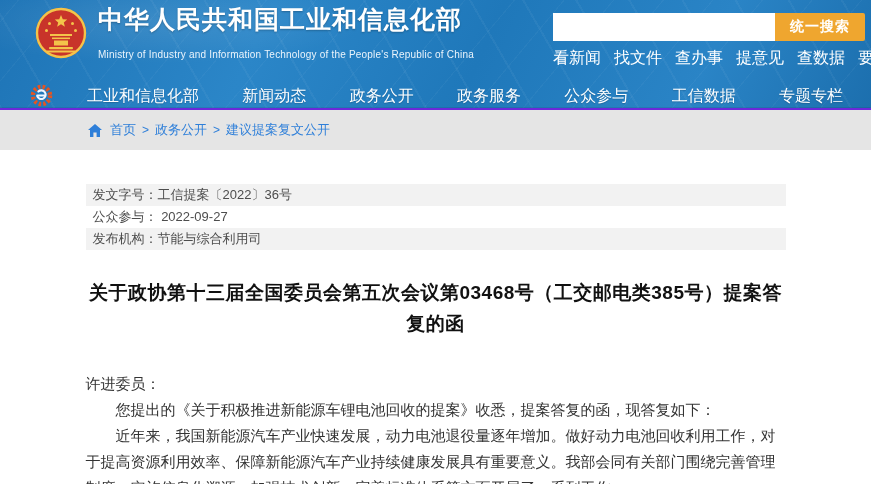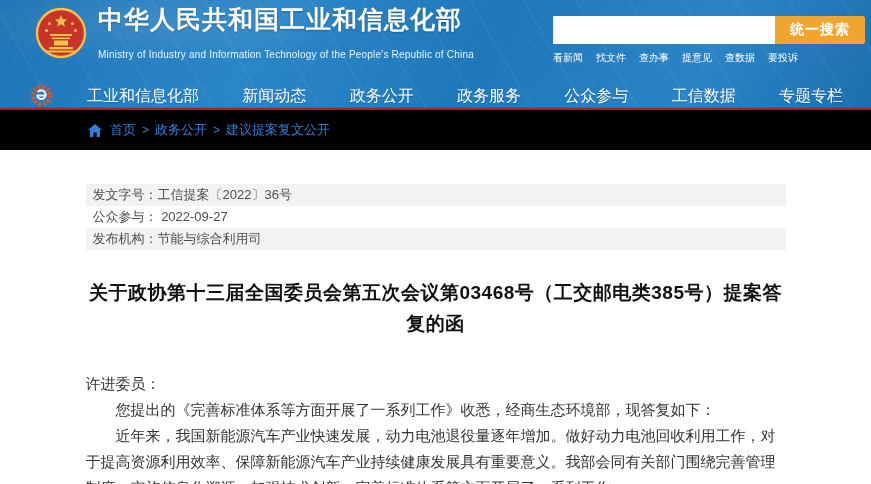--- a/index.html
+++ b/index.html
@@ -32,34 +32,34 @@
   .brand-en { font-size: 10px; color: #eaf4fc; margin-top: 16px; letter-spacing: 0.2px; }
 
   .search-area { width: 312px; margin-right: 0; position: relative; }
   .search-row { display: flex; height: 28px; margin-top: 16px; }
   .search-input { flex: 1; height: 28px; border: none; outline: none; background: #fff;
     padding: 0 8px; font-size: 13px; }
   .search-btn { width: 90px; height: 28px; border: none; background: #efa62f; color: #fff;
     font-size: 14px; font-weight: bold; cursor: pointer; border-radius: 0 2px 2px 0;
     font-family: inherit; letter-spacing: 1px; }
   .quick-links { display: flex; gap: 13px; margin-top: 7px; }
-  .quick-links span { color: #ffffff; font-size: 10px; cursor: pointer; white-space: nowrap; }
+  .quick-links span { color: #ffffff; font-size: 16px; cursor: pointer; white-space: nowrap; }
 
   
   .nav { height: 43px; display: flex; align-items: flex-end; position: relative;
     padding: 0 26px 0 30px; border-bottom: 1px solid rgba(0,0,0,0.08); }
   .nav-logo { width: 23px; height: 23px; margin-right: 34px; flex: 0 0 auto; }
   .nav-items { flex: 1; display: flex; justify-content: space-between; align-items: center;
     padding-right: 2px; }
   .nav-item { color: #ffffff; font-size: 16px; cursor: pointer; text-decoration: none;
     white-space: nowrap; text-shadow: 0 1px 1px rgba(0,0,0,0.18); }
 
   
   .breadcrumb-row { height: 42px; display: flex; align-items: center; padding-left: 88px;
-    background: #000000; border-top: 2px solid #b91c1c; }
+    background: #e5e5e5; border-top: 2px solid #6d28d9; }
   .breadcrumb { display: flex; align-items: center; gap: 6px; font-size: 13px; color: #2e7fd9; }
   .home-icon { width: 14px; height: 13px; margin-right: 2px; }
   .crumb { color: #2e7fd9; text-decoration: none; cursor: pointer; }
   .crumb-sep { color: #2e7fd9; font-size: 12px; }
 
   
   .content { width: 700px; margin: 0 auto; }
   .meta { margin-top: 34px; font-size: 13px; color: #4d4d4d; }
   .meta-row { height: 22px; display: flex; align-items: center; padding-left: 7px; }
   .meta-row.gray { background: #f2f2f2; }
@@ -163,18 +163,18 @@
       <div class="meta-row gray">
         <span class="meta-label">发布机构：</span>
         <span class="meta-value">节能与综合利用司</span>
       </div>
     </div>
 
     <h1 class="doc-title">关于政协第十三届全国委员会第五次会议第03468号（工交邮电类385号）提案答复的函</h1>
 
     <div class="doc-body">
       <p>许进委员：</p>
-      <p class="indent">您提出的《完善标准体系等方面开展了一系列工作》收悉，经商生态环境部，现答复如下：</p>
+      <p class="indent">您提出的《关于积极推进新能源车锂电池回收的提案》收悉，提案答复的函，现答复如下：</p>
       <p class="indent">近年来，我国新能源汽车产业快速发展，动力电池退役量逐年增加。做好动力电池回收利用工作，对于提高资源利用效率、保障新能源汽车产业持续健康发展具有重要意义。我部会同有关部门围绕完善管理制度、实施信息化溯源、加强技术创新、完善标准体系等方面开展了一系列工作。</p>
     </div>
   </main>
 
 </div>
 
 </body></html>

